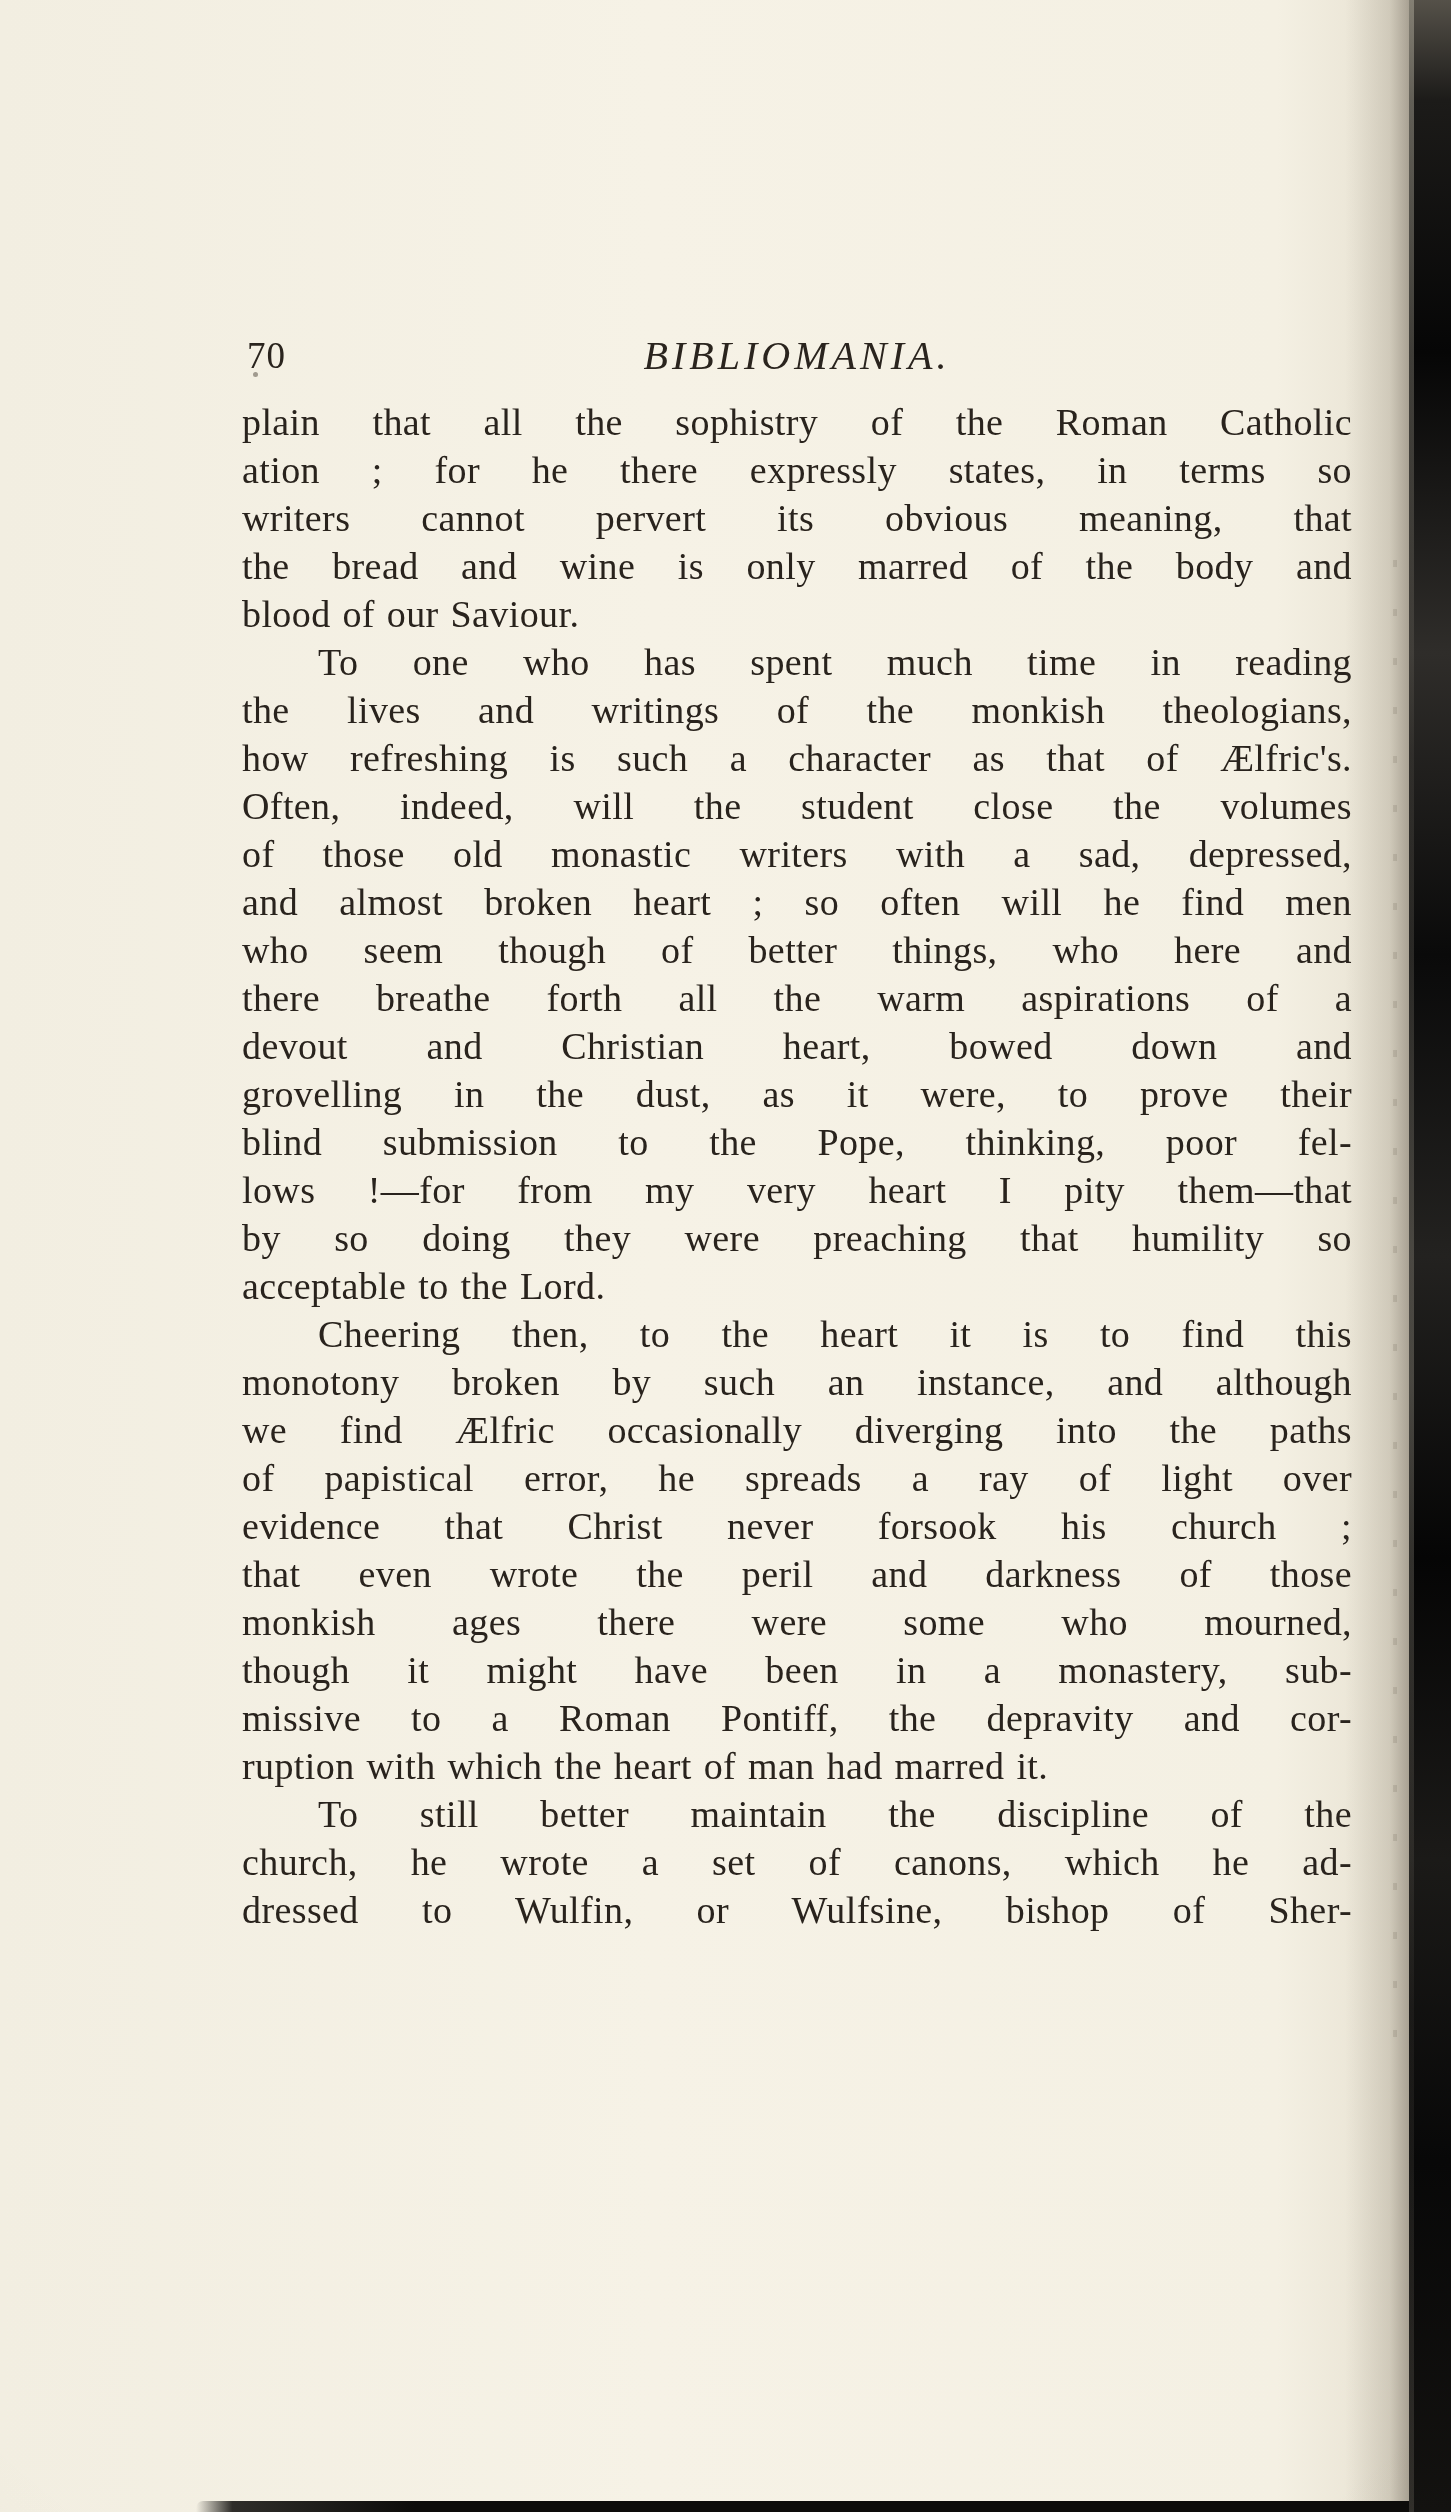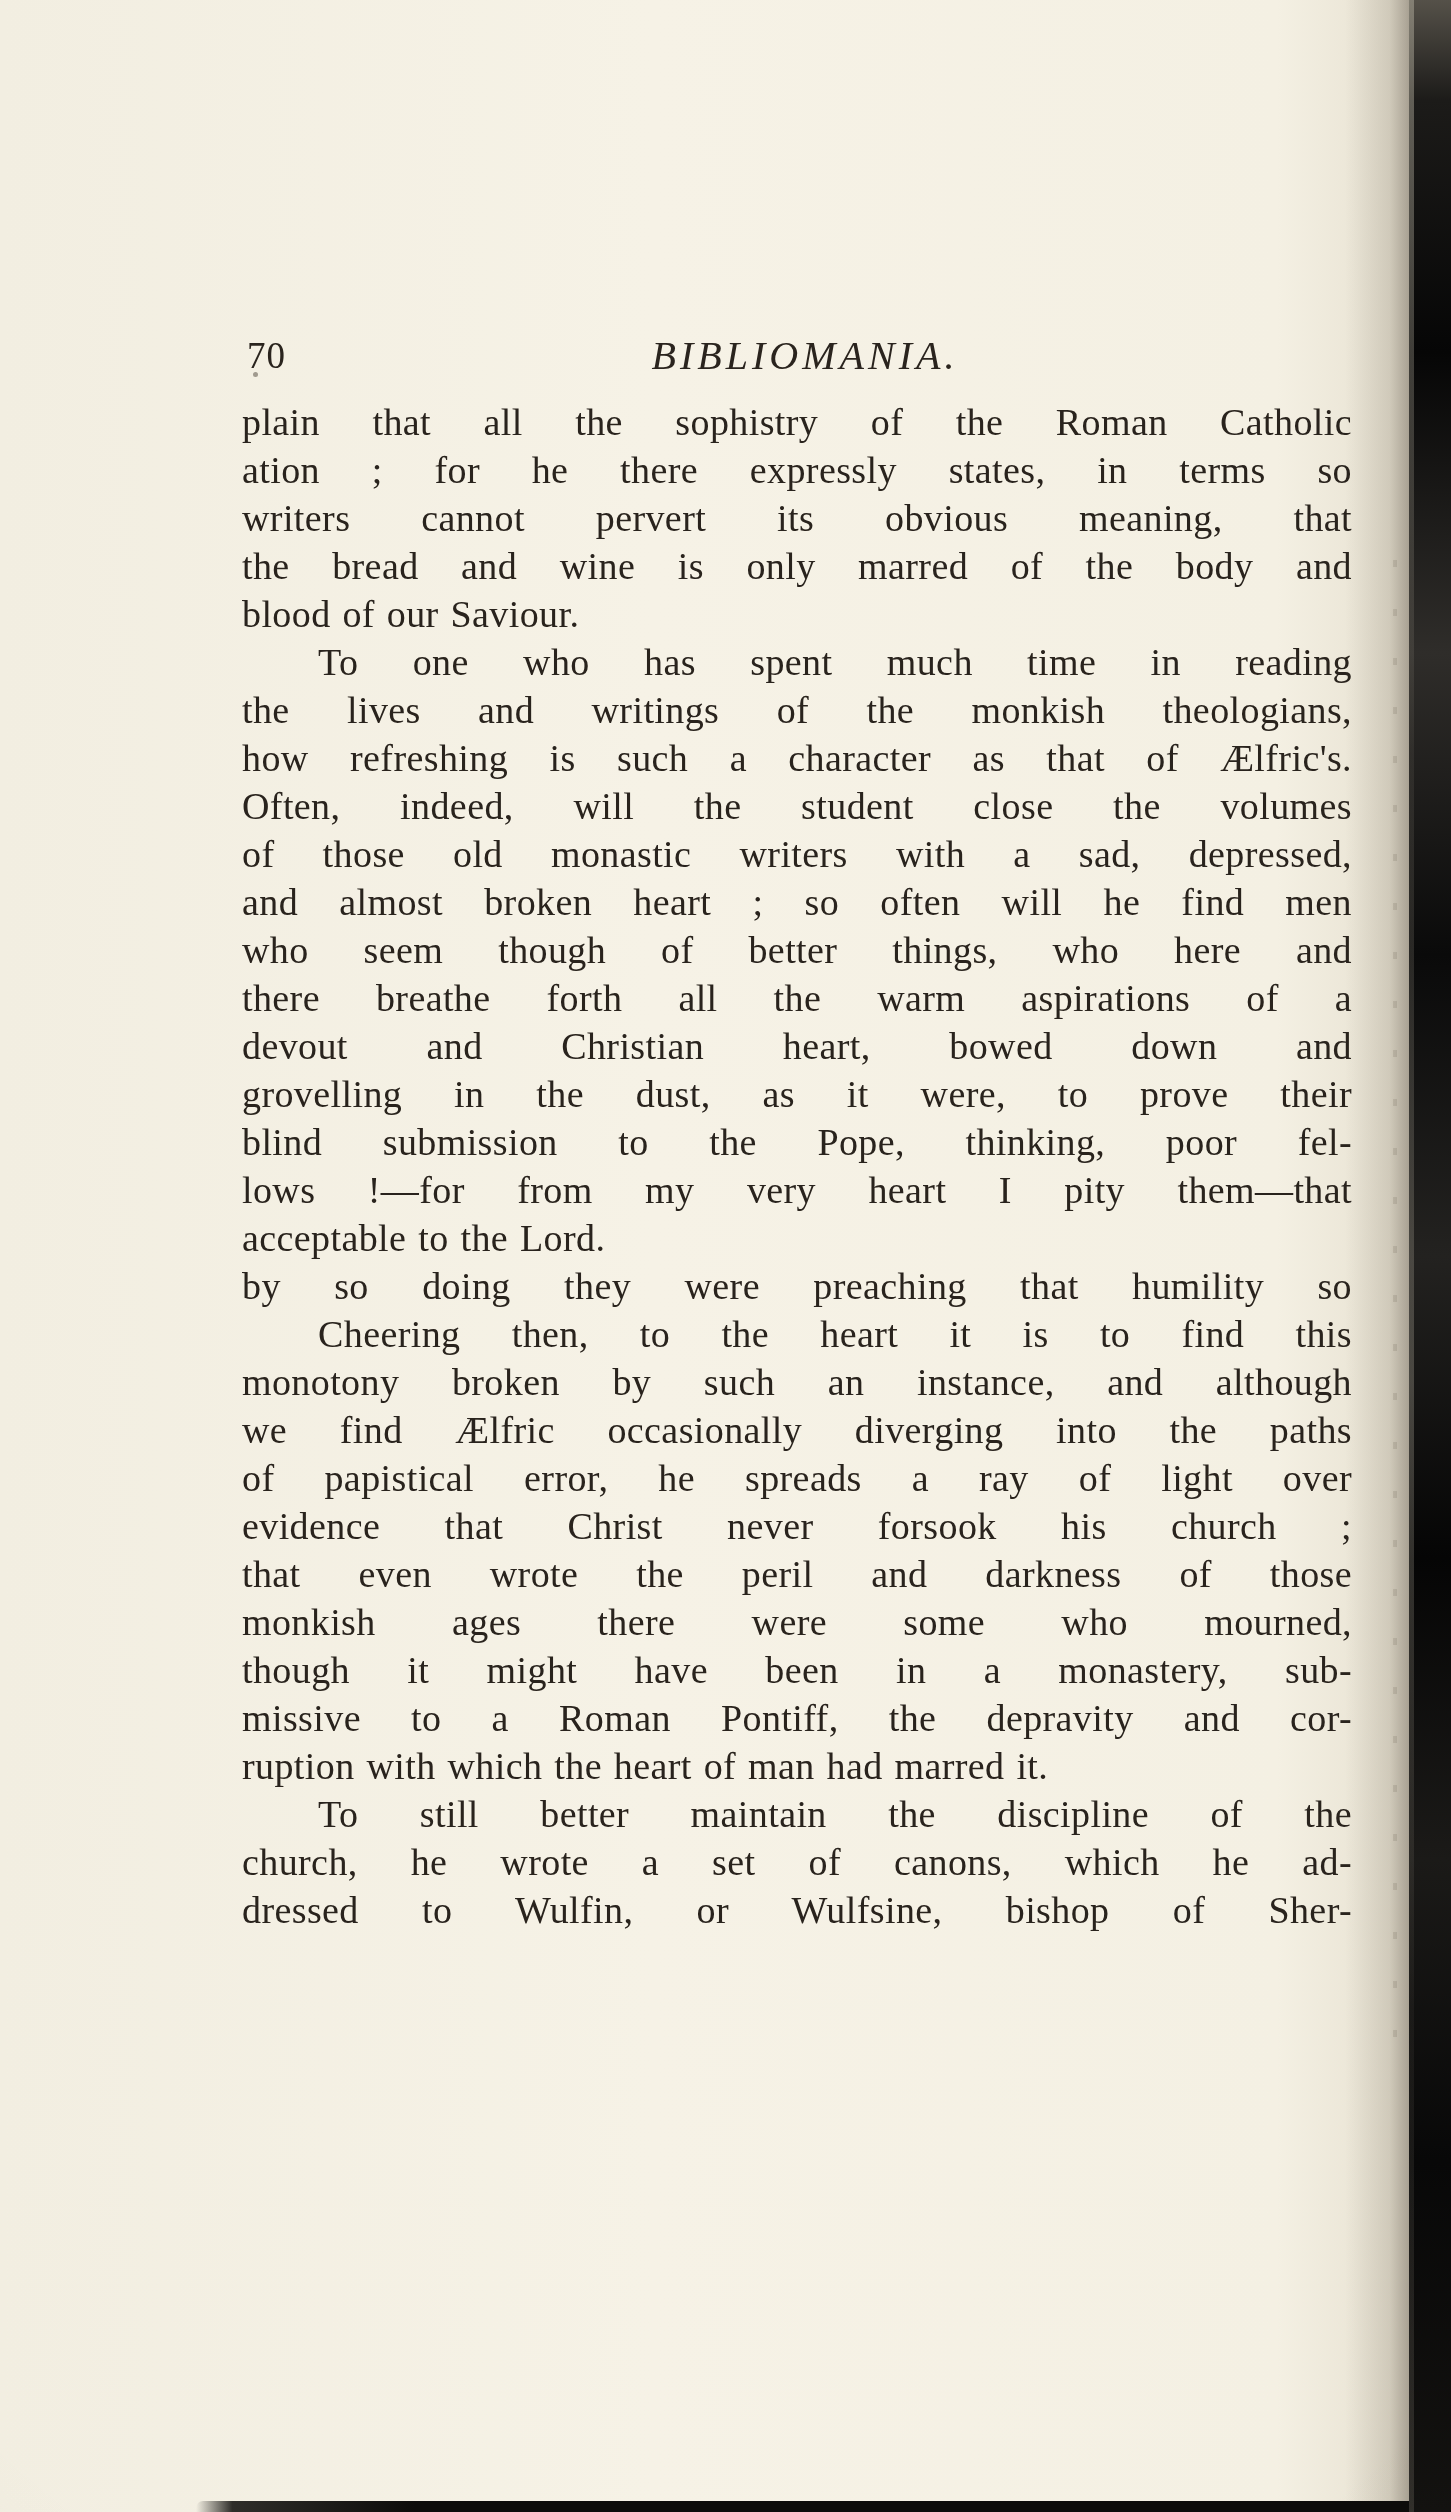--- a/index.html
+++ b/index.html
@@ -33,21 +33,21 @@
   }
   .page-num {
     position: absolute;
     left: 5px;
     top: 2px;
     font-size: 37px;
     letter-spacing: 1px;
   }
   .head-title {
     position: absolute;
-    left: 8px;
+    left: 0;
     width: 100%;
     text-align: center;
     font-size: 40px;
     font-style: italic;
     letter-spacing: 4px;
   }
   .text-block {
     position: absolute;
     top: 398px;
     left: 242px;
@@ -151,22 +151,22 @@
         <div class="line">how refreshing is such a character as that of Ælfric's.</div>
         <div class="line">Often, indeed, will the student close the volumes</div>
         <div class="line">of those old monastic writers with a sad, depressed,</div>
         <div class="line">and almost broken heart ; so often will he find men</div>
         <div class="line">who seem though of better things, who here and</div>
         <div class="line">there breathe forth all the warm aspirations of a</div>
         <div class="line">devout and Christian heart, bowed down and</div>
         <div class="line">grovelling in the dust, as it were, to prove their</div>
         <div class="line">blind submission to the Pope, thinking, poor fel-</div>
         <div class="line">lows !—for from my very heart I pity them—that</div>
+        <div class="line">by so doing they were preaching that humility so</div>
         <div class="line last">acceptable to the Lord.</div>
-        <div class="line">by so doing they were preaching that humility so</div>
       </div>
       <div class="paragraph">
         <div class="line indent">Cheering then, to the heart it is to find this</div>
         <div class="line">monotony broken by such an instance, and although</div>
         <div class="line">we find Ælfric occasionally diverging into the paths</div>
         <div class="line">of papistical error, he spreads a ray of light over</div>
         <div class="line">evidence that Christ never forsook his church ;</div>
         <div class="line">that even wrote the peril and darkness of those</div>
         <div class="line">monkish ages there were some who mourned,</div>
         <div class="line">though it might have been in a monastery, sub-</div>

